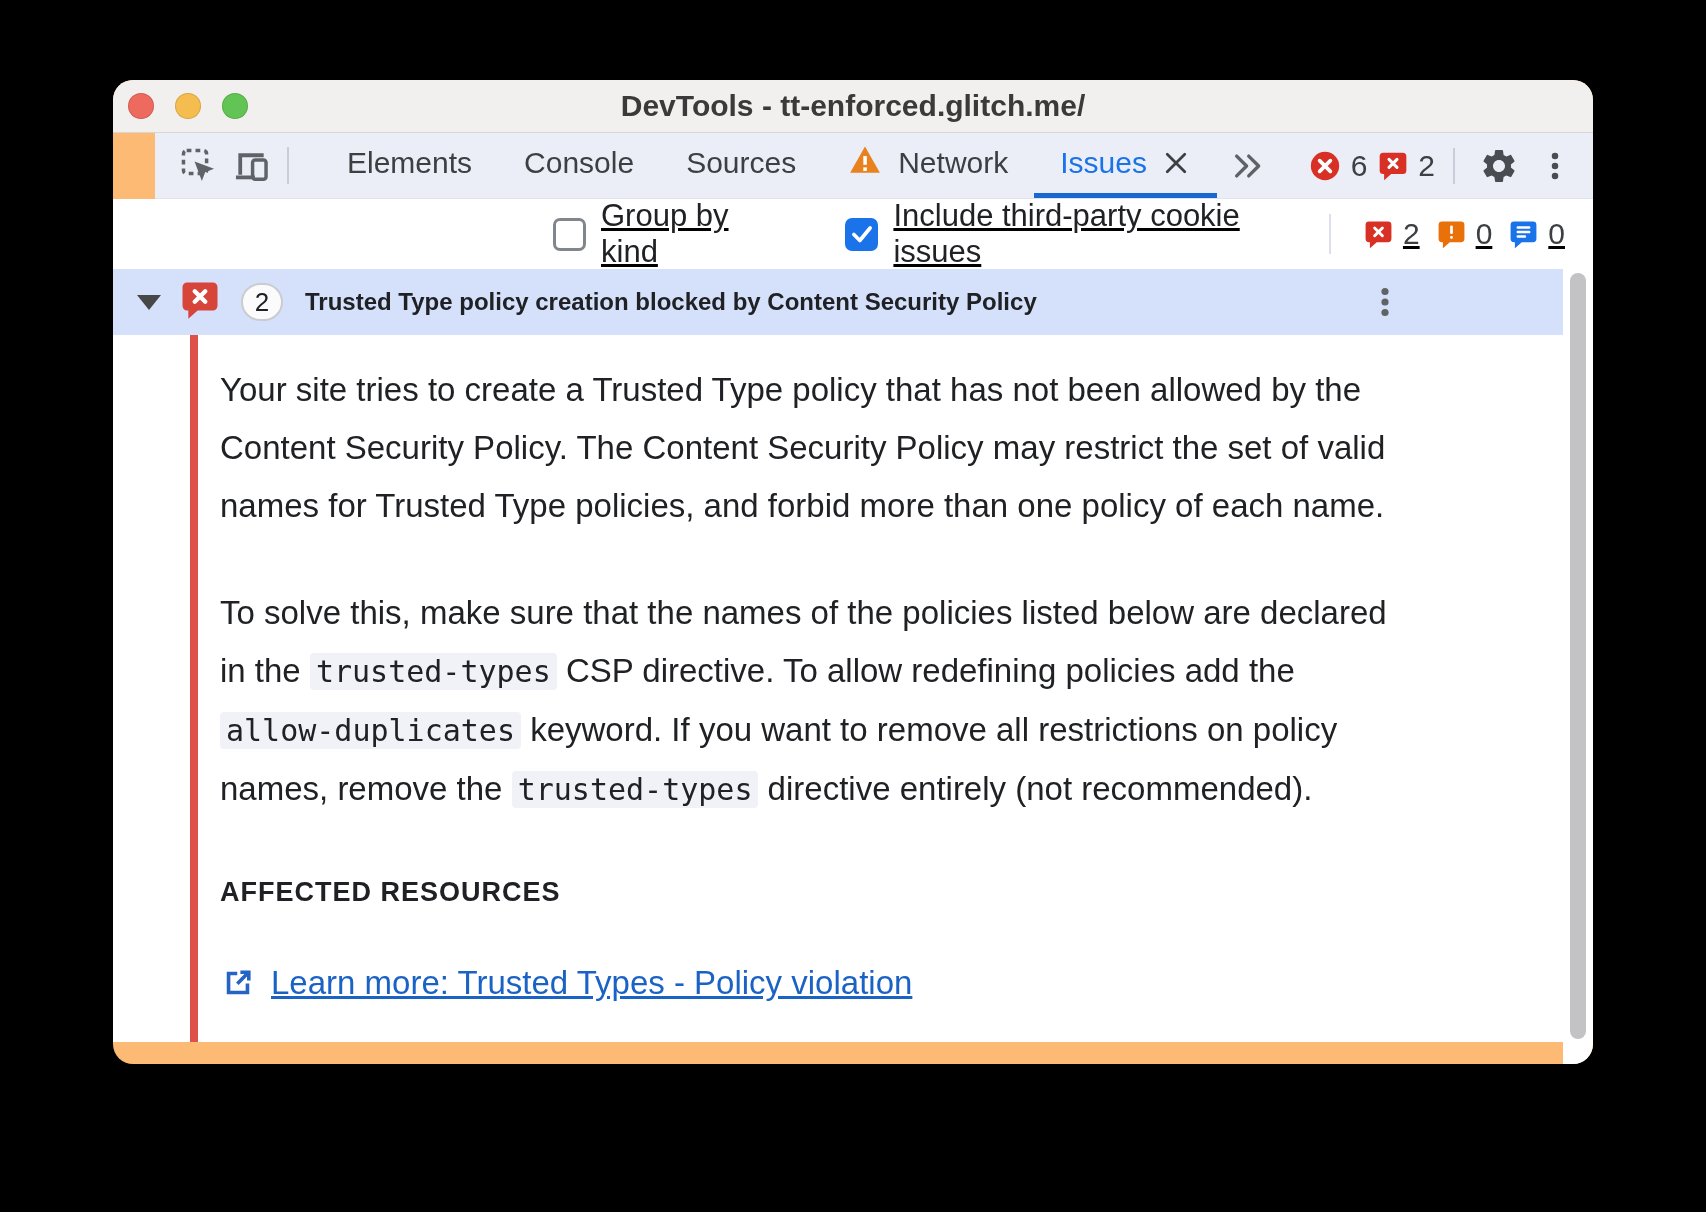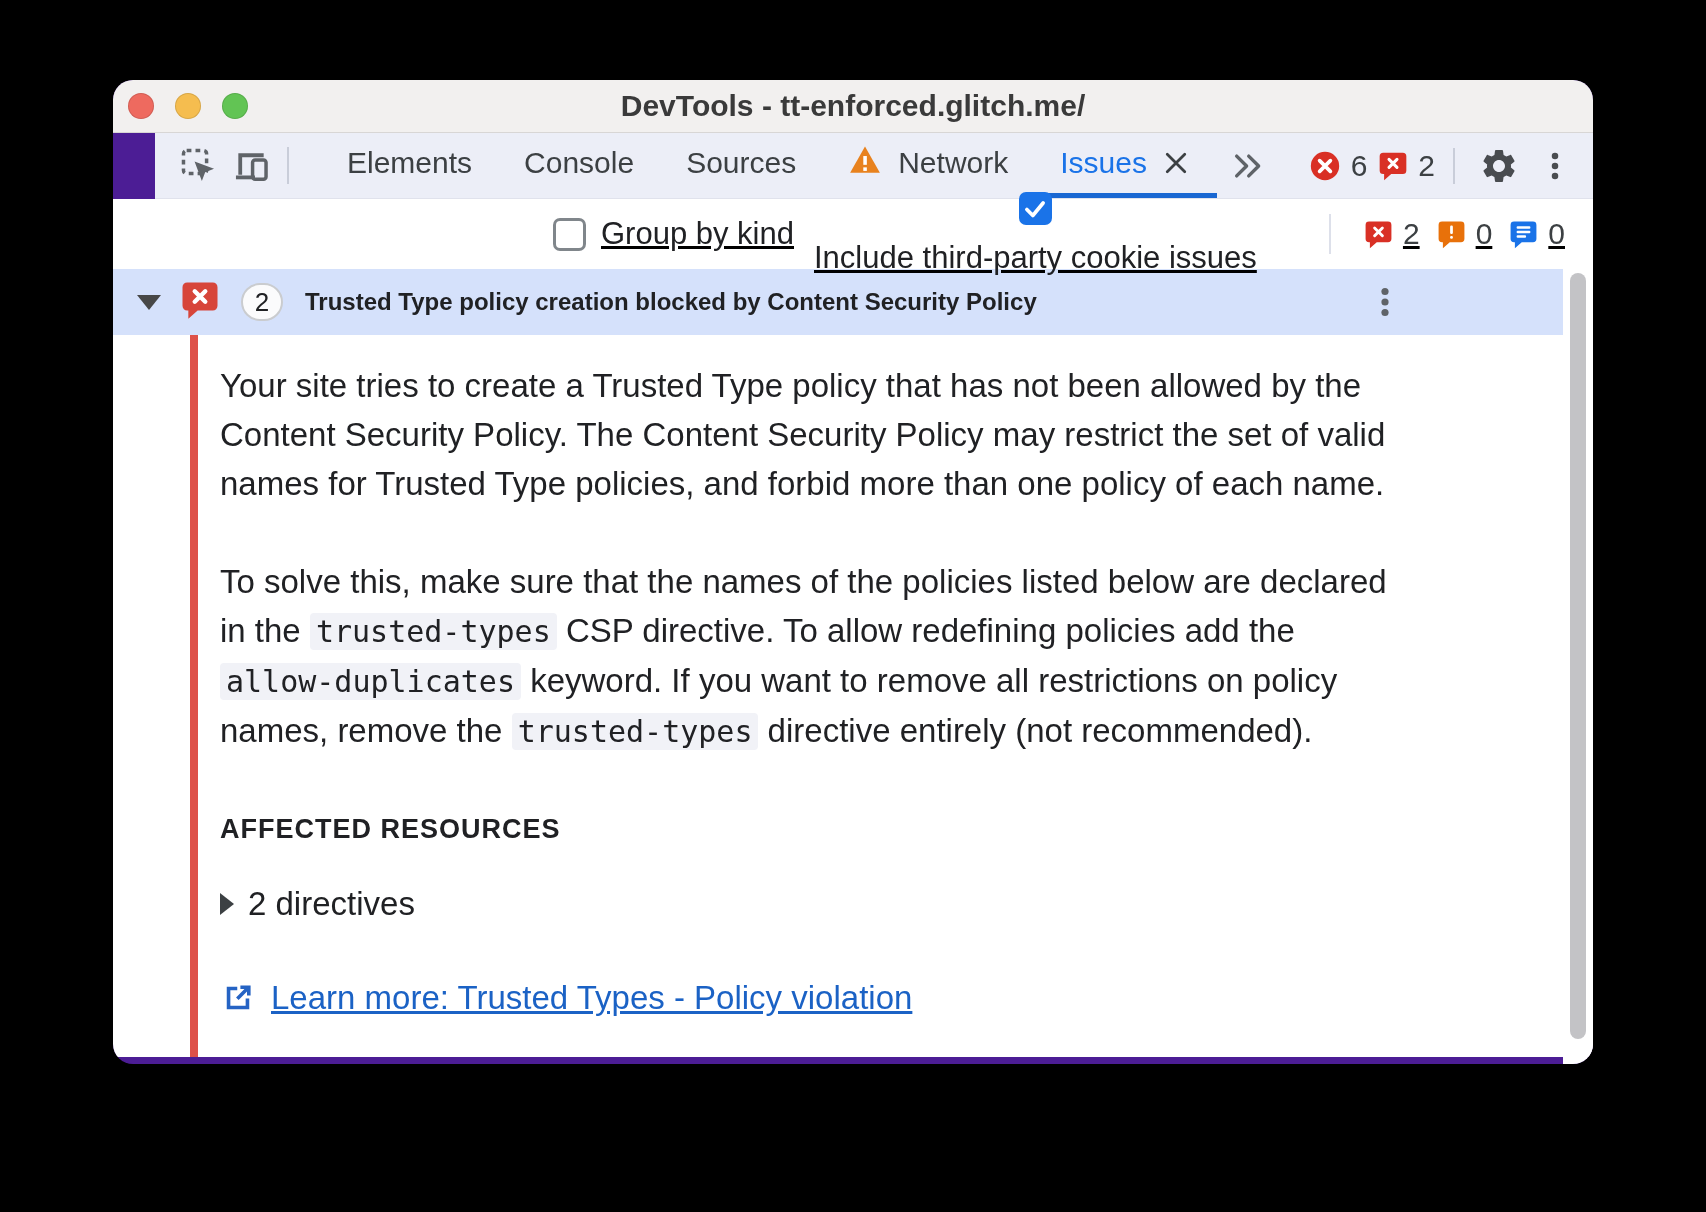--- a/index.html
+++ b/index.html
@@ -3,21 +3,21 @@
 <meta charset="utf-8">
 <style>
   html,body{margin:0;padding:0;}
   body{
     width:1706px;height:1212px;background:#000;position:relative;
     font-family:"Liberation Sans","DejaVu Sans",sans-serif;
     -webkit-font-smoothing:antialiased;
   }
   .window{
     position:absolute;left:113px;top:80px;width:1480px;height:984px;
-    background:#4c1d95;border-radius:20px;overflow:hidden;
+    background:#fdba74;border-radius:20px;overflow:hidden;
     box-shadow:0 30px 80px rgba(0,0,0,.6);
   }
   
   .titlebar{
     height:52px;background:#f2f0ef;border-bottom:1px solid #d8d6d5;
     display:flex;align-items:center;justify-content:center;position:relative;
   }
   .traffic{position:absolute;left:15px;top:0;height:52px;display:flex;align-items:center;gap:21px;}
   .light{width:26px;height:26px;border-radius:50%;box-shadow:inset 0 0 0 1px rgba(0,0,0,.12);}
   .light.red{background:#ee6a5f;}
@@ -43,21 +43,21 @@
   .right-cluster{margin-left:auto;display:flex;align-items:center;gap:10px;}
   .count-badge{display:flex;align-items:center;gap:9px;cursor:pointer;}
   .count-badge .num{font-size:30px;color:#3c4043;}
   
   .filterbar{height:70px;background:#fff;display:flex;align-items:center;padding:0 28px 0 440px;text-decoration:underline;}
   .chk-group{display:flex;align-items:center;gap:15px;cursor:pointer;}
   .chk{width:33px;height:33px;border-radius:7px;box-sizing:border-box;flex:none;}
   .chk.unchecked{border:3px solid #80868b;background:#fff;}
   .chk.checked{background:#1a73e8;display:flex;align-items:center;justify-content:center;}
   .chk-label{font-size:31px;color:#202124;}
-  .chk-group + .chk-group{margin-left:20px;flex-direction:column;}
+  .chk-group + .chk-group{margin-left:55px;}
   .filter-badges{margin-left:auto;display:flex;align-items:center;gap:16px;}
   .fsep{width:2px;height:40px;background:#dde0ea;margin-right:16px;}
   
   .issue-header{
     height:66px;background:#d5e1fb;display:flex;align-items:center;
     padding:0 0 0 24px;cursor:pointer;
   }
   .tri-down{width:0;height:0;border-left:12px solid transparent;border-right:12px solid transparent;border-top:15px solid #474747;flex:none;}
   .issue-header .bubble{margin-left:18px;flex:none;}
   .pill{
@@ -66,21 +66,21 @@
     font-size:26px;color:#202124;flex:none;padding:0 10px;
   }
   .issue-title{margin-left:22px;font-size:24px;font-weight:bold;color:#202124;white-space:nowrap;}
   .kebab{margin-left:auto;margin-right:190px;cursor:pointer;display:flex;align-items:center;}
   
   .issue-body{background:#fff;}
   .body-inner{
     margin-left:77px;border-left:8px solid #de5149;
     padding:26px 0 40px 22px;
   }
-  .issue-text{width:1190px;font-size:33px;line-height:49px;color:#202124;}
+  .issue-text{width:1190px;font-size:33px;line-height:58px;color:#202124;}
   .issue-text p{margin:0;}
   .issue-text p + p{margin-top:49px;}
   code{
     font-family:"DejaVu Sans Mono","Liberation Mono",monospace;
     font-size:30px;background:#f1f2f7;border-radius:4px;padding:1px 6px;color:#202124;
   }
   .affected{margin-top:58px;font-size:27px;font-weight:bold;letter-spacing:1px;color:#202124;}
   .directives{margin-top:40px;display:flex;align-items:center;gap:14px;font-size:33px;color:#202124;cursor:pointer;}
   .tri-right{width:0;height:0;border-top:11px solid transparent;border-bottom:11px solid transparent;border-left:14px solid #3c4043;flex:none;}
   .learn-more{margin-top:56px;display:flex;align-items:center;gap:15px;}
@@ -249,24 +249,20 @@
 
   <div class="issue-body">
     <div class="body-inner">
       <div class="issue-text">
         <p>Your site tries to create a Trusted Type policy that has not been allowed by the Content Security Policy. The Content Security Policy may restrict the set of valid names for Trusted Type policies, and forbid more than one policy of each name.</p>
         <p><span>To solve this, make sure that the names of the policies listed below are declared in the </span><code>trusted-types</code><span> CSP directive. To allow redefining policies add the </span><code>allow-duplicates</code><span> keyword. If you want to remove all restrictions on policy names, remove the </span><code>trusted-types</code><span> directive entirely (not recommended).</span></p>
       </div>
 
       <div class="affected">AFFECTED RESOURCES</div>
 
-      <div class="directives">
-        <div class="tri-right"></div>
-        <span>2 directives</span>
-      </div>
 
       <div class="learn-more">
         <span style="display:flex;align-items:center;">
           <svg width="36" height="36" viewBox="0 0 24 24" fill="#2563c4">
             <path d="M4.5 4.5 h7 v2.4 H6.9 v10.2 h10.2 V12.4 h2.4 v7.1 h-15 Z"></path>
             <path d="M13.6 3.6 h6.8 v6.8 h-2.4 V7.7 l-5.6 5.6 -1.7 -1.7 5.6 -5.6 h-2.7 Z"></path>
           </svg>
         </span>
         <a>Learn more: Trusted Types - Policy violation</a>
       </div>

